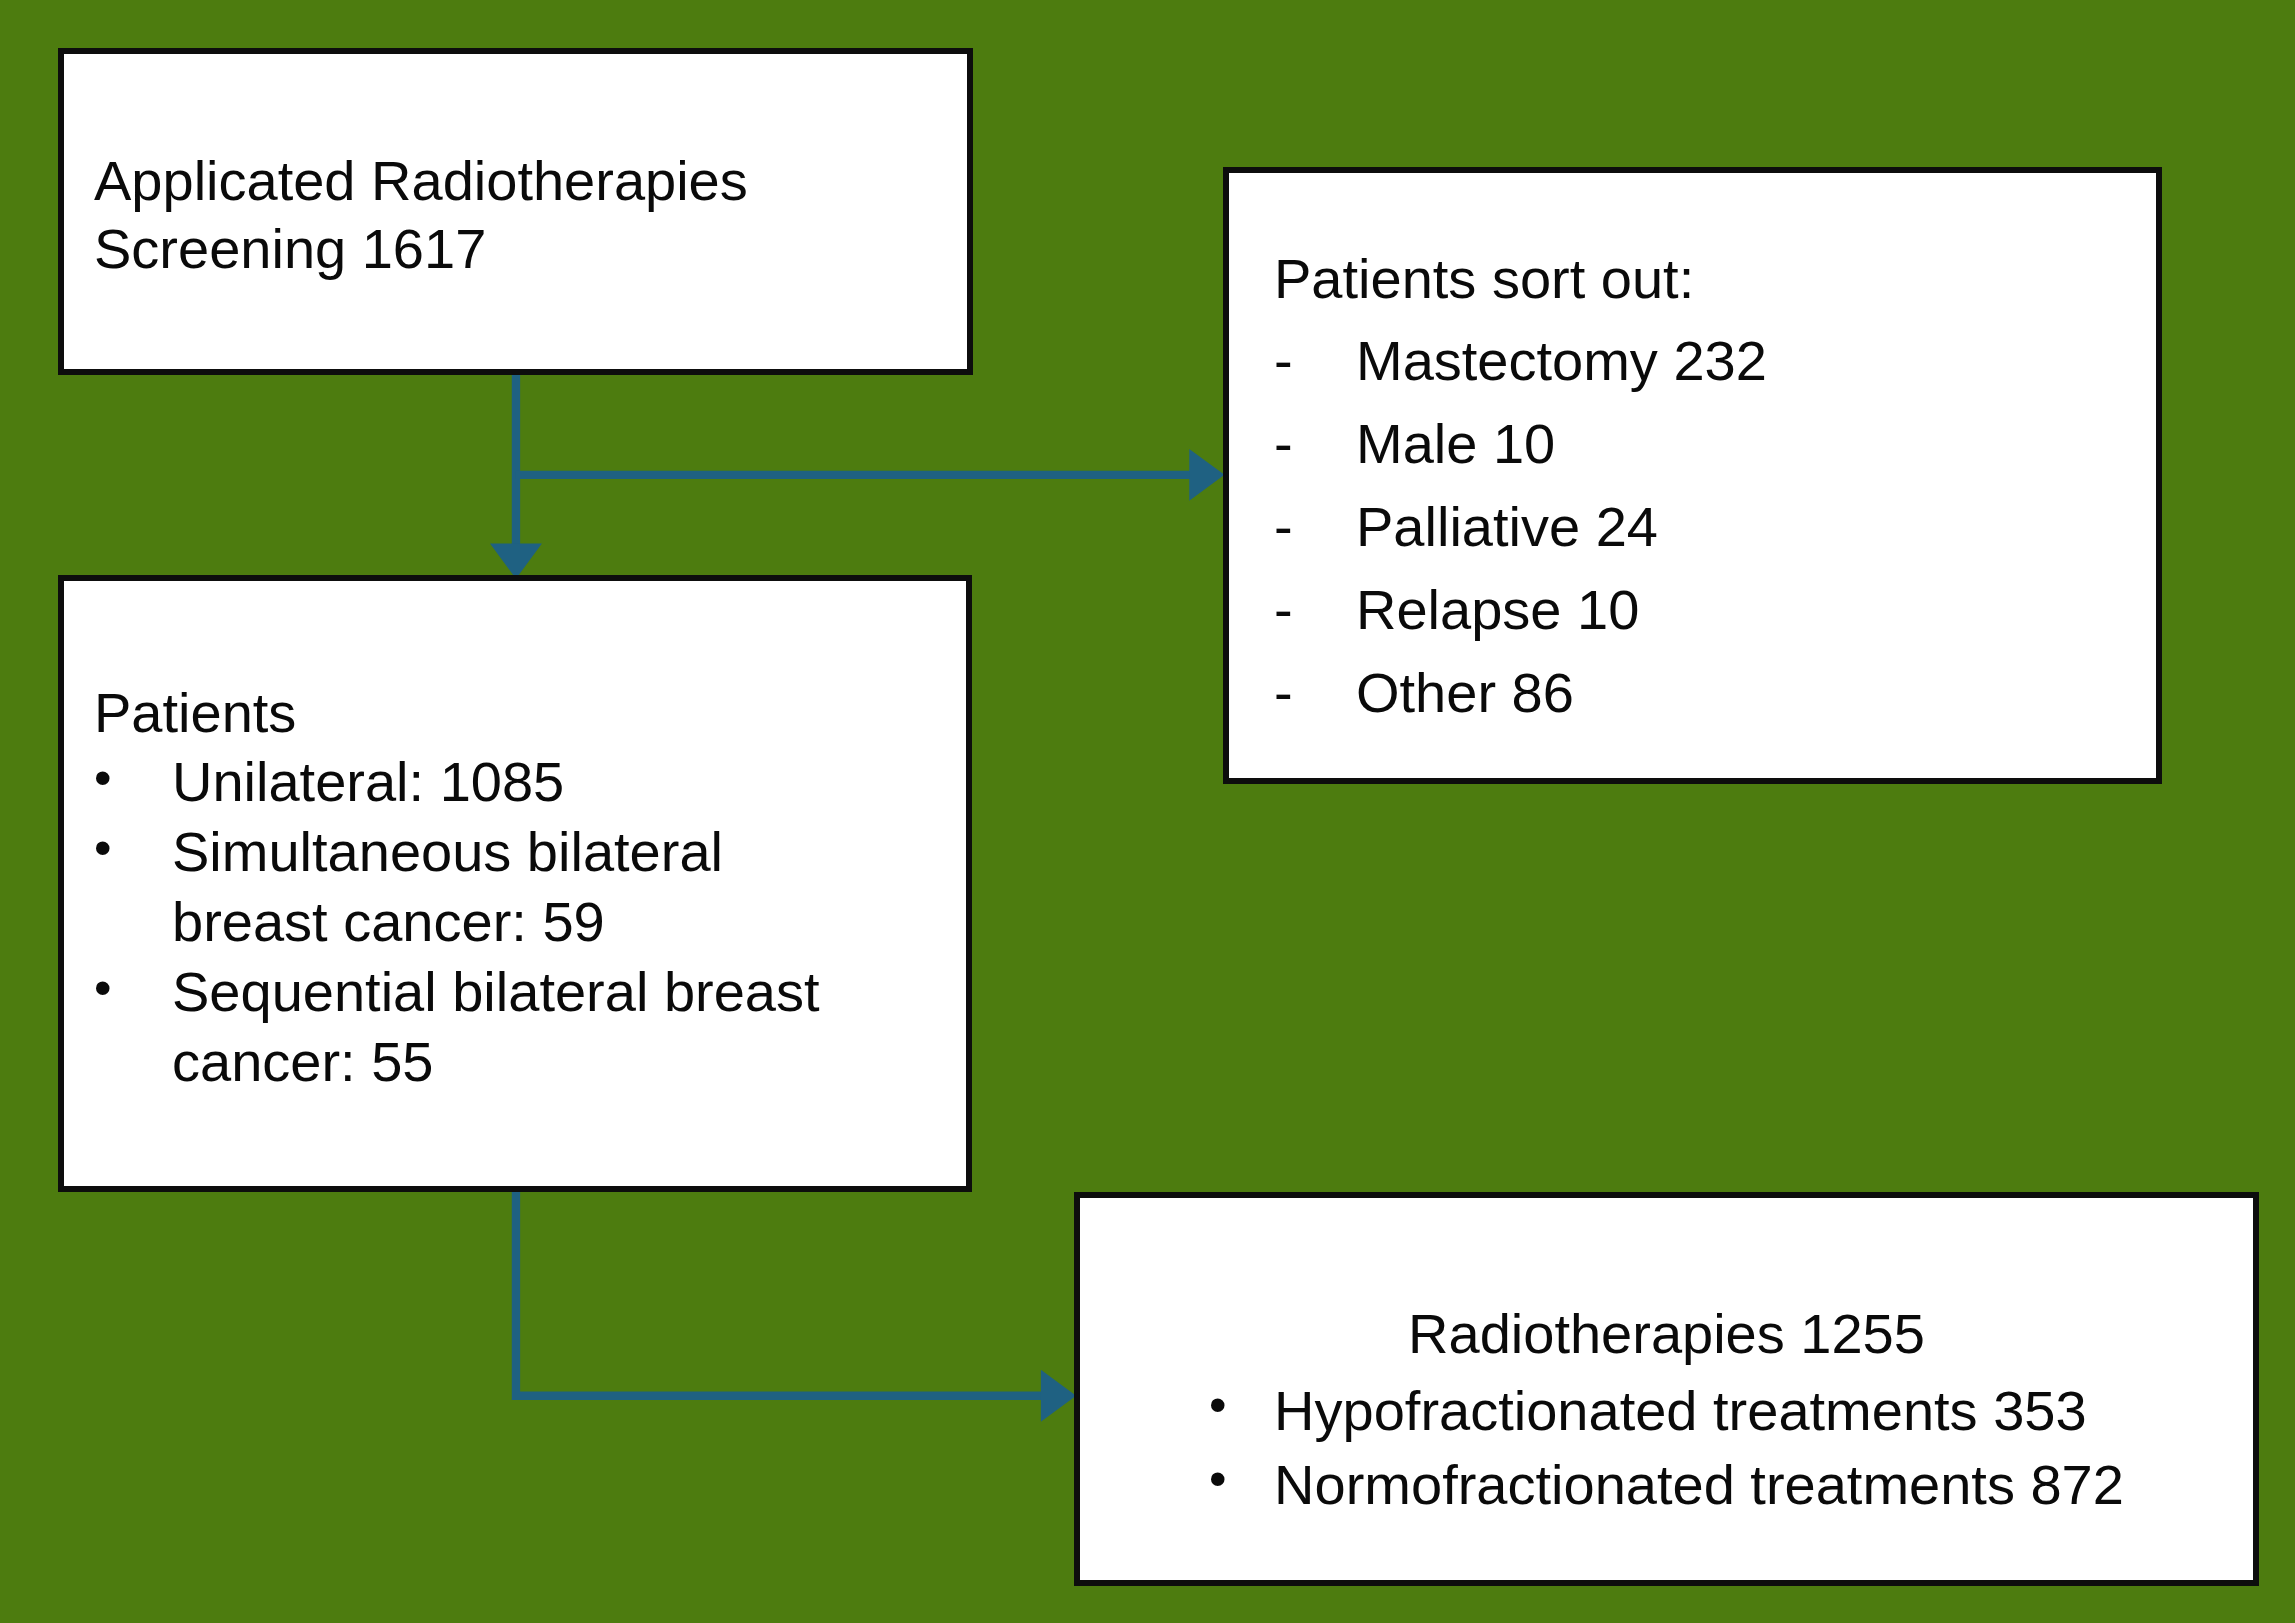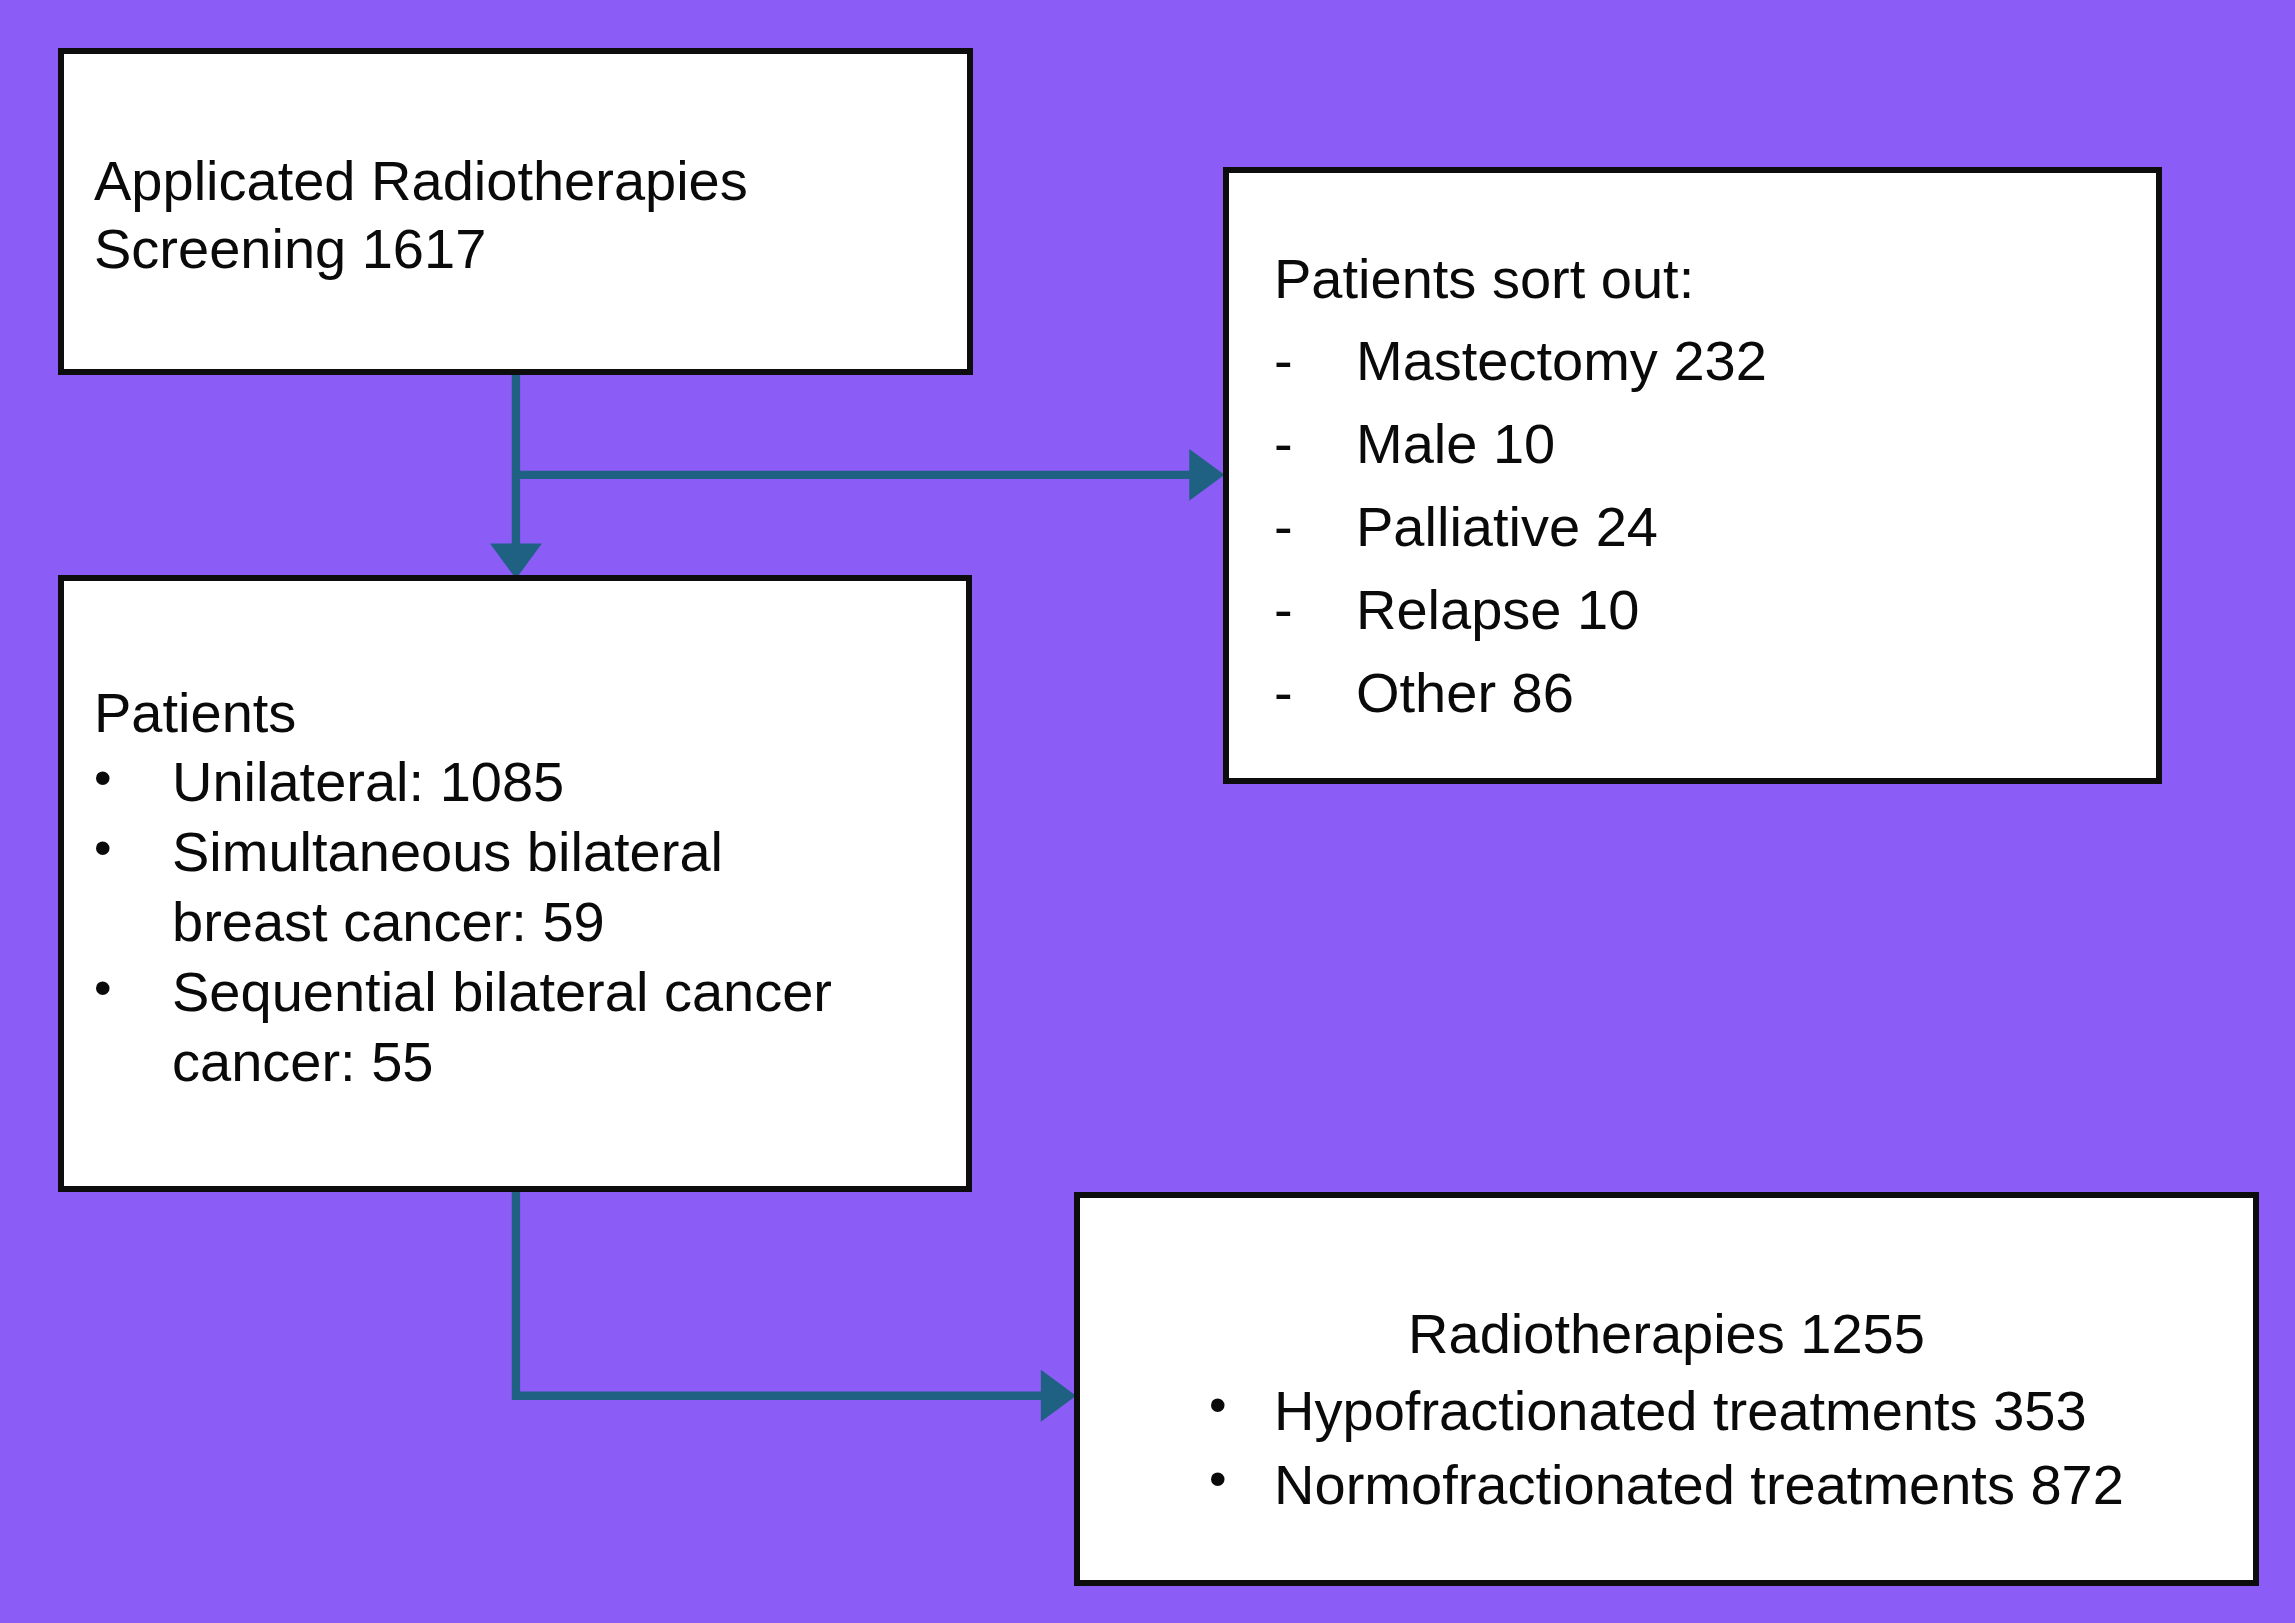--- a/index.html
+++ b/index.html
@@ -7,21 +7,21 @@
     padding: 0;
     background: #ffffff;
   }
   body {
     font-family: "Liberation Sans", sans-serif;
   }
   #canvas {
     position: relative;
     width: 2296px;
     height: 1623px;
-    background: #8b5cf6;
+    background: #4d7c0f;
     overflow: hidden;
   }
   .node {
     position: absolute;
     box-sizing: border-box;
     background: #ffffff;
     border: 6.5px solid #0d0d0d;
     color: #0a0a0a;
   }
   .node-inner {
@@ -178,21 +178,21 @@
         <span class="bullet-mark">•</span>
         <span class="bullet-text">
           <span style="display:block">Simultaneous bilateral</span>
           <span style="display:block">breast cancer: 59</span>
         </span>
       </div>
 
       <div class="bullet-row">
         <span class="bullet-mark">•</span>
         <span class="bullet-text">
-          <span style="display:block">Sequential bilateral cancer</span>
+          <span style="display:block">Sequential bilateral breast</span>
           <span style="display:block">cancer: 55</span>
         </span>
       </div>
     </div>
   </div>
 
   <div class="node" id="box-sortout">
     <div class="node-inner">
       <div class="line">Patients sort out:</div>
 

